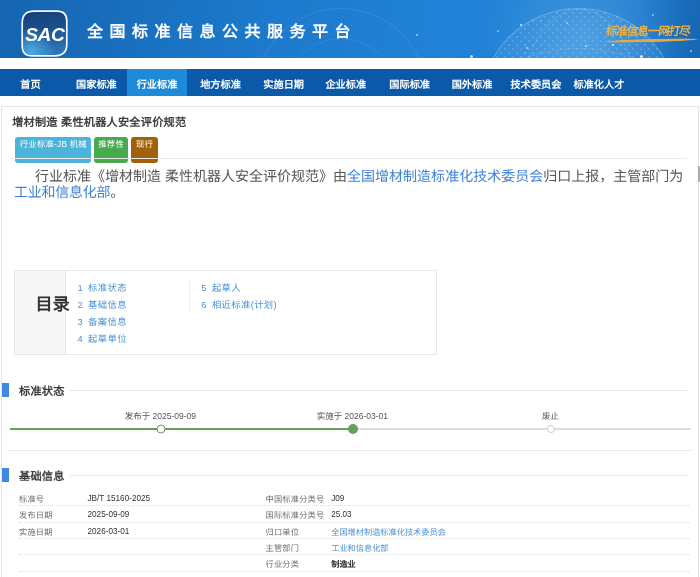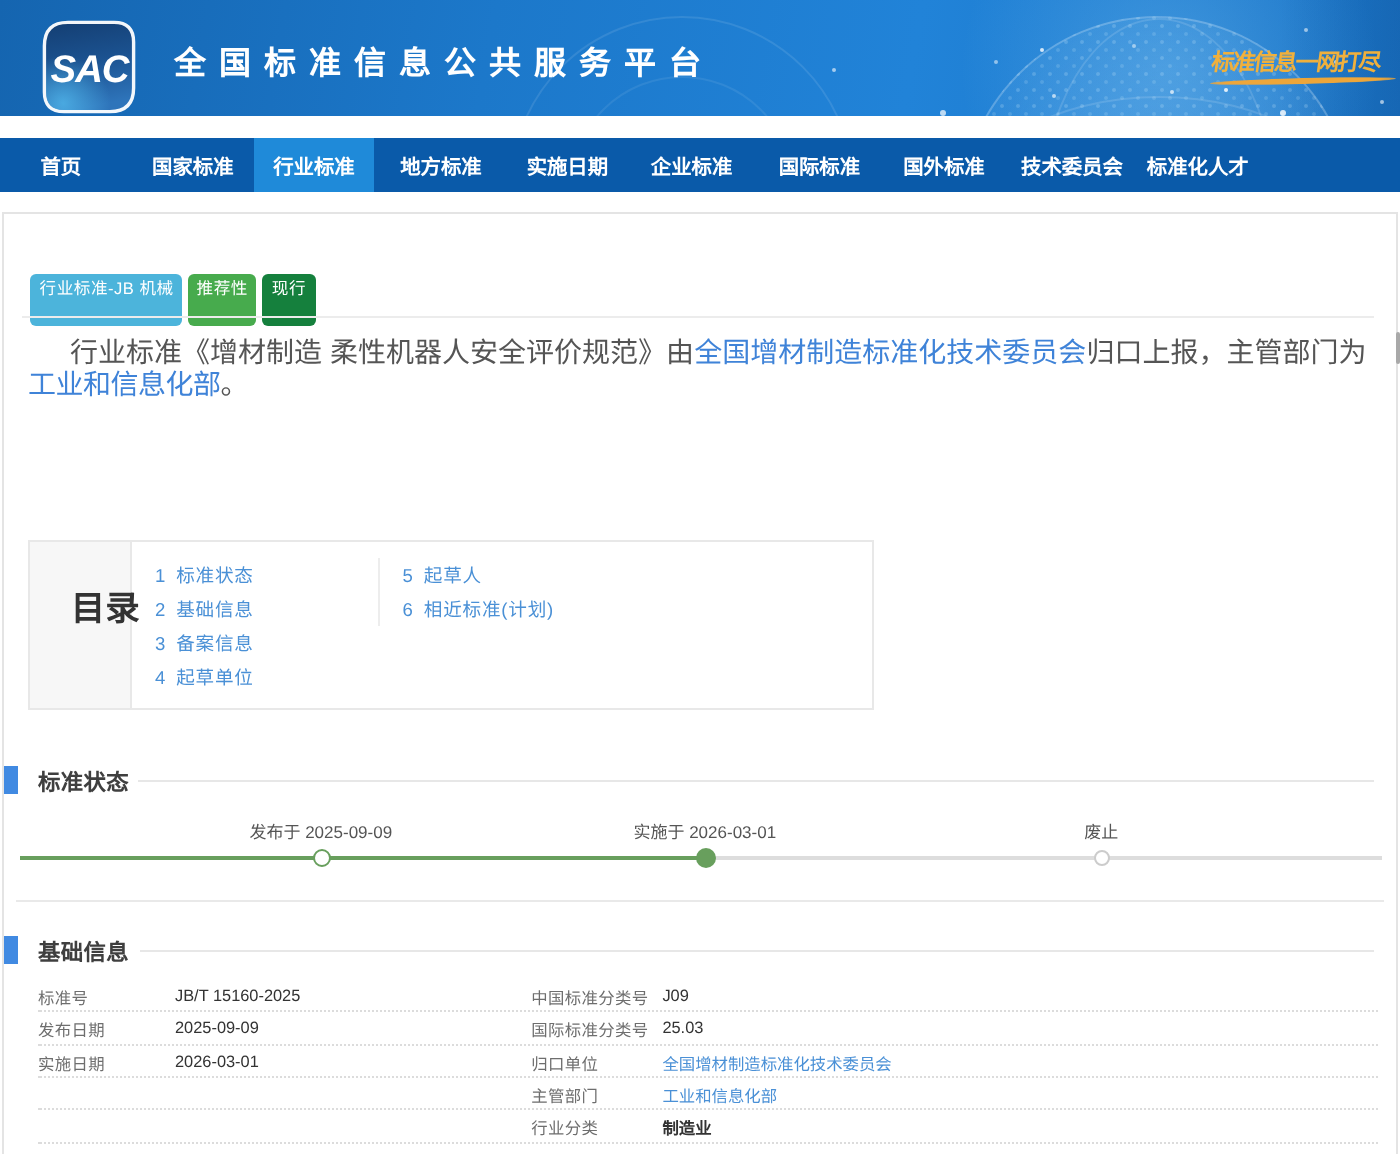--- a/index.html
+++ b/index.html
@@ -28,21 +28,21 @@
 #nav{position:absolute;left:0;top:69px;width:700px;height:27px;background:#0a5aa9;}
 #nav .it{position:absolute;top:2px;height:27px;line-height:27px;color:#fff;font-size:10.2px;font-weight:bold;transform:translateX(-50%);white-space:nowrap;text-align:center;}
 #navact{position:absolute;left:127px;top:0;width:60px;height:27px;background:#1f8ad9;}
 
 #box{position:absolute;left:1px;top:106px;width:696px;height:471px;border:1px solid #e4e4e4;border-bottom:none;background:#fff;}
 
 #title{position:absolute;left:10.2px;top:6px;font-size:11.2px;font-weight:bold;color:#404040;letter-spacing:.2px;}
 .tag{position:absolute;top:30px;height:26px;line-height:14px;border-radius:3px;color:#fff;font-size:8.3px;letter-spacing:.25px;padding:0 4.5px;}
 #tag1{left:13.3px;background:#4cb4db;}
 #tag2{left:91.8px;background:#47ab4d;}
-#tag3{left:129.4px;background:#15803d;}
+#tag3{left:129.4px;background:#a16207;}
 #hr1{position:absolute;left:9px;top:51px;width:676px;height:1px;background:#ececec;}
 .para{position:absolute;left:12px;width:669px;font-size:14px;color:#555;line-height:15.8px;text-align:justify;letter-spacing:-.25px;}
 .para a{color:#3f83d8;}
 #p1{top:62.4px;text-indent:21px;}
 #p2{top:87.3px;text-indent:21px;}
 #p3{top:126.4px;text-indent:21px;}
 
 #toc{position:absolute;left:12px;top:162.6px;width:421px;height:83.4px;border:1px solid #e8e8e8;background:#fff;}
 #toclabel{position:absolute;left:0;top:0;width:50px;height:100%;background:#f7f7f7;border-right:1px solid #e8e8e8;}
 #toctext{position:absolute;left:20.5px;top:19.5px;font-size:17px;letter-spacing:.2px;font-weight:bold;color:#333;}
@@ -120,20 +120,21 @@
     <span class="it" style="left:157px">行业标准</span>
     <span class="it" style="left:220.5px">地方标准</span>
     <span class="it" style="left:283.7px">实施日期</span>
     <span class="it" style="left:345.8px">企业标准</span>
     <span class="it" style="left:409.7px">国际标准</span>
     <span class="it" style="left:472px">国外标准</span>
     <span class="it" style="left:536px">技术委员会</span>
     <span class="it" style="left:598.9px">标准化人才</span>
   </div>
   <div id="box">
+    <div id="title">增材制造 柔性机器人安全评价规范</div>
     <span class="tag" id="tag1">行业标准-JB 机械</span>
     <span class="tag" id="tag2">推荐性</span>
     <span class="tag" id="tag3">现行</span>
     <div id="hr1"></div>
     <div class="para" id="p1">行业标准《增材制造 柔性机器人安全评价规范》由<a>全国增材制造标准化技术委员会</a>归口上报，主管部门为<a>工业和信息化部</a>。</div>
     <div id="toc">
       <div id="toclabel"></div>
       <div id="toctext">目录</div>
       <div id="tocdiv"></div>
       <span class="trow" style="left:62.5px;top:16.3px"><b>1</b><a>标准状态</a></span>

